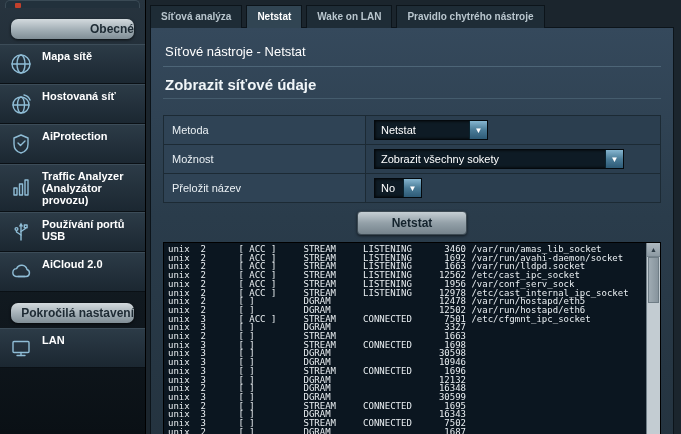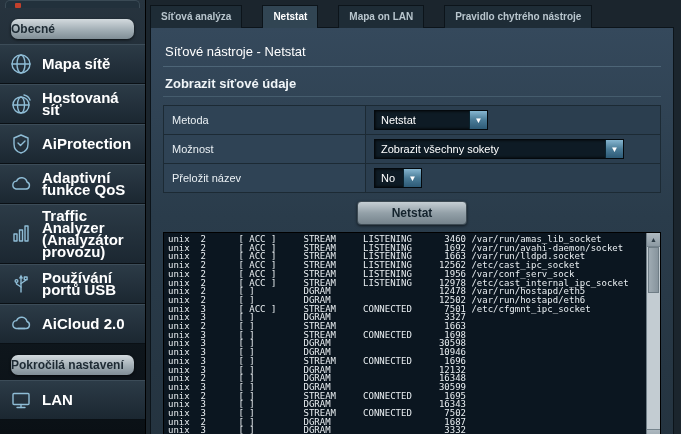--- a/index.html
+++ b/index.html
@@ -16,59 +16,59 @@
     border-right:1px solid #000;box-sizing:border-box;overflow:hidden;
   }
   .partial-item{
     height:7px;margin:0 5px;background:#22313c;border:1px solid #3a4a55;border-bottom:none;
     border-radius:5px 5px 0 0;position:relative;overflow:hidden;
   }
   .partial-item .mini-ic{
     position:absolute;left:9px;top:2px;width:6px;height:5px;background:#c2402c;border-radius:1px;
   }
   .section-header{
-    margin:11px 11px 5px;height:20px;line-height:20px;text-align:left;
+    margin:11px 11px 5px;height:20px;line-height:20px;text-align:right;
     font-size:12px;font-weight:bold;color:#1d2a33;
     background:linear-gradient(180deg,#d3dade 0%,#a2aeb5 55%,#808e96 100%);
     border-radius:7px;box-shadow:0 1px 3px rgba(0,0,0,.7);
   }
   .nav-item{
     position:relative;min-height:28px;padding:5px 6px 5px 42px;
-    display:flex;align-items:center;
+    display:flex;
     background:linear-gradient(180deg,#2c3b47 0%,#1b2731 100%);
     border-top:1px solid #3c4c58;border-bottom:1px solid #0a1015;
-    color:#ffffff;font-size:15px;font-weight:bold;line-height:12px;cursor:pointer;
+    color:#ffffff;font-size:11px;font-weight:bold;line-height:12px;cursor:pointer;
   }
   .nav-item .icn{position:absolute;left:8px;top:50%;margin-top:-13px;width:26px;height:26px;}
   .icn svg{width:26px;height:26px;display:block;}
   .icn path,.icn circle,.icn ellipse,.icn line,.icn rect{
     stroke:#8fbdd6;stroke-width:1.4;fill:none;stroke-linecap:round;stroke-linejoin:round;
   }
   .icn .fill{fill:#8fbdd6;stroke:none;}
   
-  .tabs{position:absolute;left:150px;top:5px;display:flex;gap:20px;z-index:2;}
+  .tabs{position:absolute;left:150px;top:5px;display:flex;gap:4px;z-index:2;}
   .tab{
     height:22px;line-height:22px;padding:0 10px;font-size:10px;font-weight:bold;
     color:#b9c6ce;background:#1e2c36;border:1px solid #0c141a;border-bottom:none;cursor:pointer;
     white-space:nowrap;
   }
   .tab.active{background:#314553;color:#ffffff;}
   
   .panel{
     position:absolute;left:150px;top:27px;width:524px;height:420px;box-sizing:border-box;
     background:linear-gradient(180deg,#35495c 0%,#2a3c4b 45%,#24333f 100%);
     border:1px solid #0c141a;padding:6px 12px 0 12px;
   }
   .page-title{
     font-size:13px;font-weight:normal;color:#ffffff;padding:10px 2px 7px 2px;
     border-bottom:1px solid #4d6577;
   }
   .section-title{
-    font-size:13px;font-weight:bold;color:#f0f5f8;padding:9px 2px 5px 2px;
-    border-bottom:1px solid #455c6d;margin-bottom:8px;
+    font-size:15px;font-weight:bold;color:#f0f5f8;padding:9px 2px 5px 2px;
+    border-bottom:1px solid #455c6d;margin-bottom:16px;
   }
   table.form{width:100%;border-collapse:collapse;margin-top:6px;padding-left:19px;}
   table.form td{
     border:1px solid #1c2a34;font-size:11px;color:#eaf0f4;padding:4px 8px;
     background:#2b3e4f;height:20px;
   }
   table.form td.lbl{width:185px;background:#2f4355;}
   
   .select{
     display:inline-flex;align-items:stretch;height:18px;vertical-align:middle;
@@ -151,28 +151,20 @@
   <div class="nav-item">
     <span class="icn">
       <svg viewBox="0 0 26 26">
           <path d="M13 4 L20 7 V13 C20 18 17 21 13 22 C9 21 6 18 6 13 V7 Z"></path>
           <path d="M10 12 l2.5 2.5 L17 10"></path>
         </svg>
     </span>
     <span>AiProtection</span>
   </div>
 
-  <div class="nav-item">
-    <span class="icn">
-      <svg viewBox="0 0 26 26">
-          <path d="M8 18 a4 4 0 0 1 .6-7.9 A5.5 5.5 0 0 1 19 11 a3.6 3.6 0 0 1 -.8 7 Z"></path>
-        </svg>
-    </span>
-    <span>Adaptivní funkce QoS</span>
-  </div>
 
   <div class="nav-item">
     <span class="icn">
       <svg viewBox="0 0 26 26">
           <rect x="6" y="13" width="3" height="7"></rect>
           <rect x="11.5" y="9" width="3" height="11"></rect>
           <rect x="17" y="5" width="3" height="15"></rect>
         </svg>
     </span>
     <span>Traffic Analyzer (Analyzátor provozu)</span>
@@ -214,21 +206,21 @@
         </svg>
     </span>
     <span>LAN</span>
   </div>
 
 </div>
 
 <div class="tabs">
   <div class="tab">Síťová analýza</div>
   <div class="tab active">Netstat</div>
-  <div class="tab">Mapa on LAN</div>
+  <div class="tab">Wake on LAN</div>
   <div class="tab">Pravidlo chytrého nástroje</div>
 </div>
 
 <div class="panel">
 
   <div class="page-title">Síťové nástroje - Netstat</div>
 
   <div class="section-title">Zobrazit síťové údaje</div>
 
   <table class="form">

